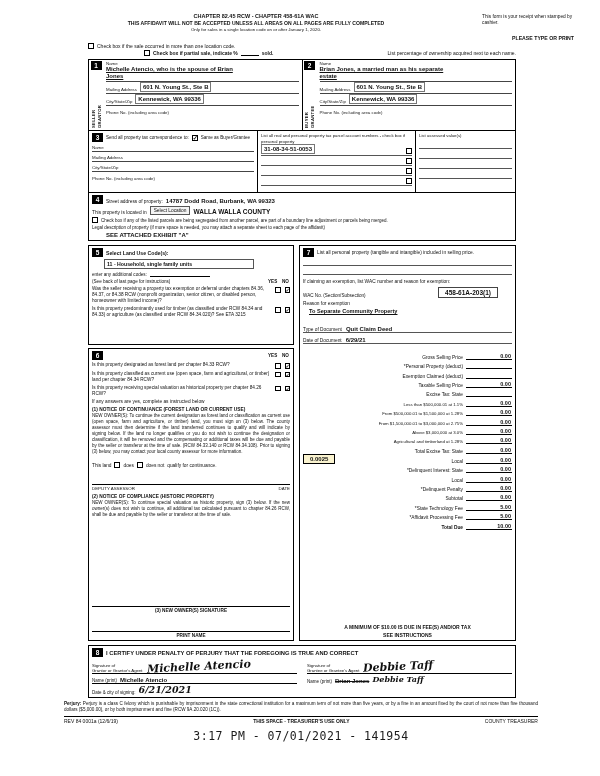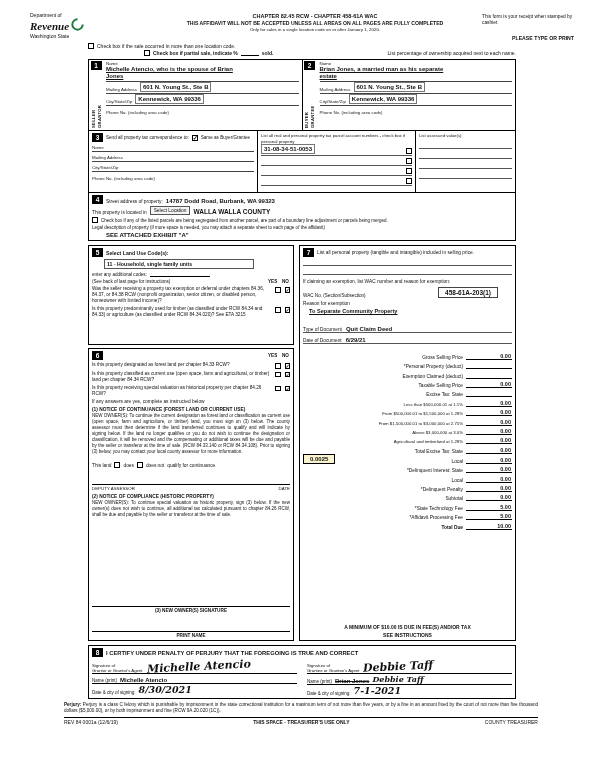--- a/index.html
+++ b/index.html
@@ -121,32 +121,20 @@
   .footrow .mid{font-weight:bold}
   .stamp{text-align:center;font-family:"DejaVu Sans Mono",monospace;font-size:11.5px;margin-top:5px;
          letter-spacing:.5px;color:#1a1a1a}
 </style>
 </head>
 <body>
 
 <div class="page">
 
   <div class="hdr">
-    <div class="logo">
-      <div class="logo-top">Department of</div>
-      <div class="logo-rev">
-        <span>Revenue</span>
-        <span>
-          <svg width="13" height="13" viewBox="0 0 20 20">
-              <path d="M10 2 a8 8 0 1 0 8 8" fill="none" stroke="#1e7b3e" stroke-width="3"></path>
-            </svg>
-        </span>
-      </div>
-      <div class="logo-ws">Washington State</div>
-    </div>
     <div class="hdr-c">
       <div class="hdr-ch">CHAPTER 82.45 RCW - CHAPTER 458-61A WAC</div>
       <div class="hdr-warn">THIS AFFIDAVIT WILL NOT BE ACCEPTED UNLESS ALL AREAS ON ALL PAGES ARE FULLY COMPLETED</div>
       <div class="hdr-only">Only for sales in a single location code on or after January 1, 2020.</div>
     </div>
     <div class="hdr-r">
       <div>This form is your receipt when stamped by cashier.</div>
       <div class="type-print">PLEASE TYPE OR PRINT</div>
     </div>
   </div>
@@ -502,50 +490,47 @@
               <span>Grantor or Grantor's Agent</span>
             </span>
             <span class="script">Michelle Atencio</span>
           </div>
           <div class="inforow">
             <span>Name (print)</span>
             <span class="fval">Michelle Atencio</span>
           </div>
           <div class="inforow">
             <span>Date &amp; city of signing:</span>
-            <span class="hand big">8/30/2021</span>
+            <span class="hand big">6/21/2021</span>
           </div>
         </div>
         <div class="scol">
           <div class="sigrow">
             <span class="siglabel">
               <span>Signature of</span><br>
               <span>Grantee or Grantee's Agent</span>
             </span>
             <span class="script">Debbie Taff</span>
           </div>
           <div class="inforow">
             <span>Name (print)</span>
             <span class="fval strike">Brian Jones</span>
             <span class="hand">Debbie Taff</span>
           </div>
-          <div class="inforow">
-            <span>Date &amp; city of signing:</span>
-            <span class="hand big">7-1-2021</span>
-          </div>
         </div>
       </div>
     </div>
   </div>
 
   <div class="bottom">
     <div class="perj">
       <span class="bold">Perjury:</span>
       <span>Perjury is a class C felony which is punishable by imprisonment in the state correctional institution for a maximum term of not more than five years, or by a fine in an amount fixed by the court of not more than five thousand dollars ($5,000.00), or by both imprisonment and fine (RCW 9A.20.020 (1C)).</span>
     </div>
     <div class="footrow">
       <span>REV 84 0001a (12/6/19)</span>
       <span class="mid">THIS SPACE - TREASURER'S USE ONLY</span>
       <span>COUNTY TREASURER</span>
     </div>
+    <div class="stamp">3:17 PM - 07/01/2021 - 141954</div>
   </div>
 
 </div>
 
 </body></html>

